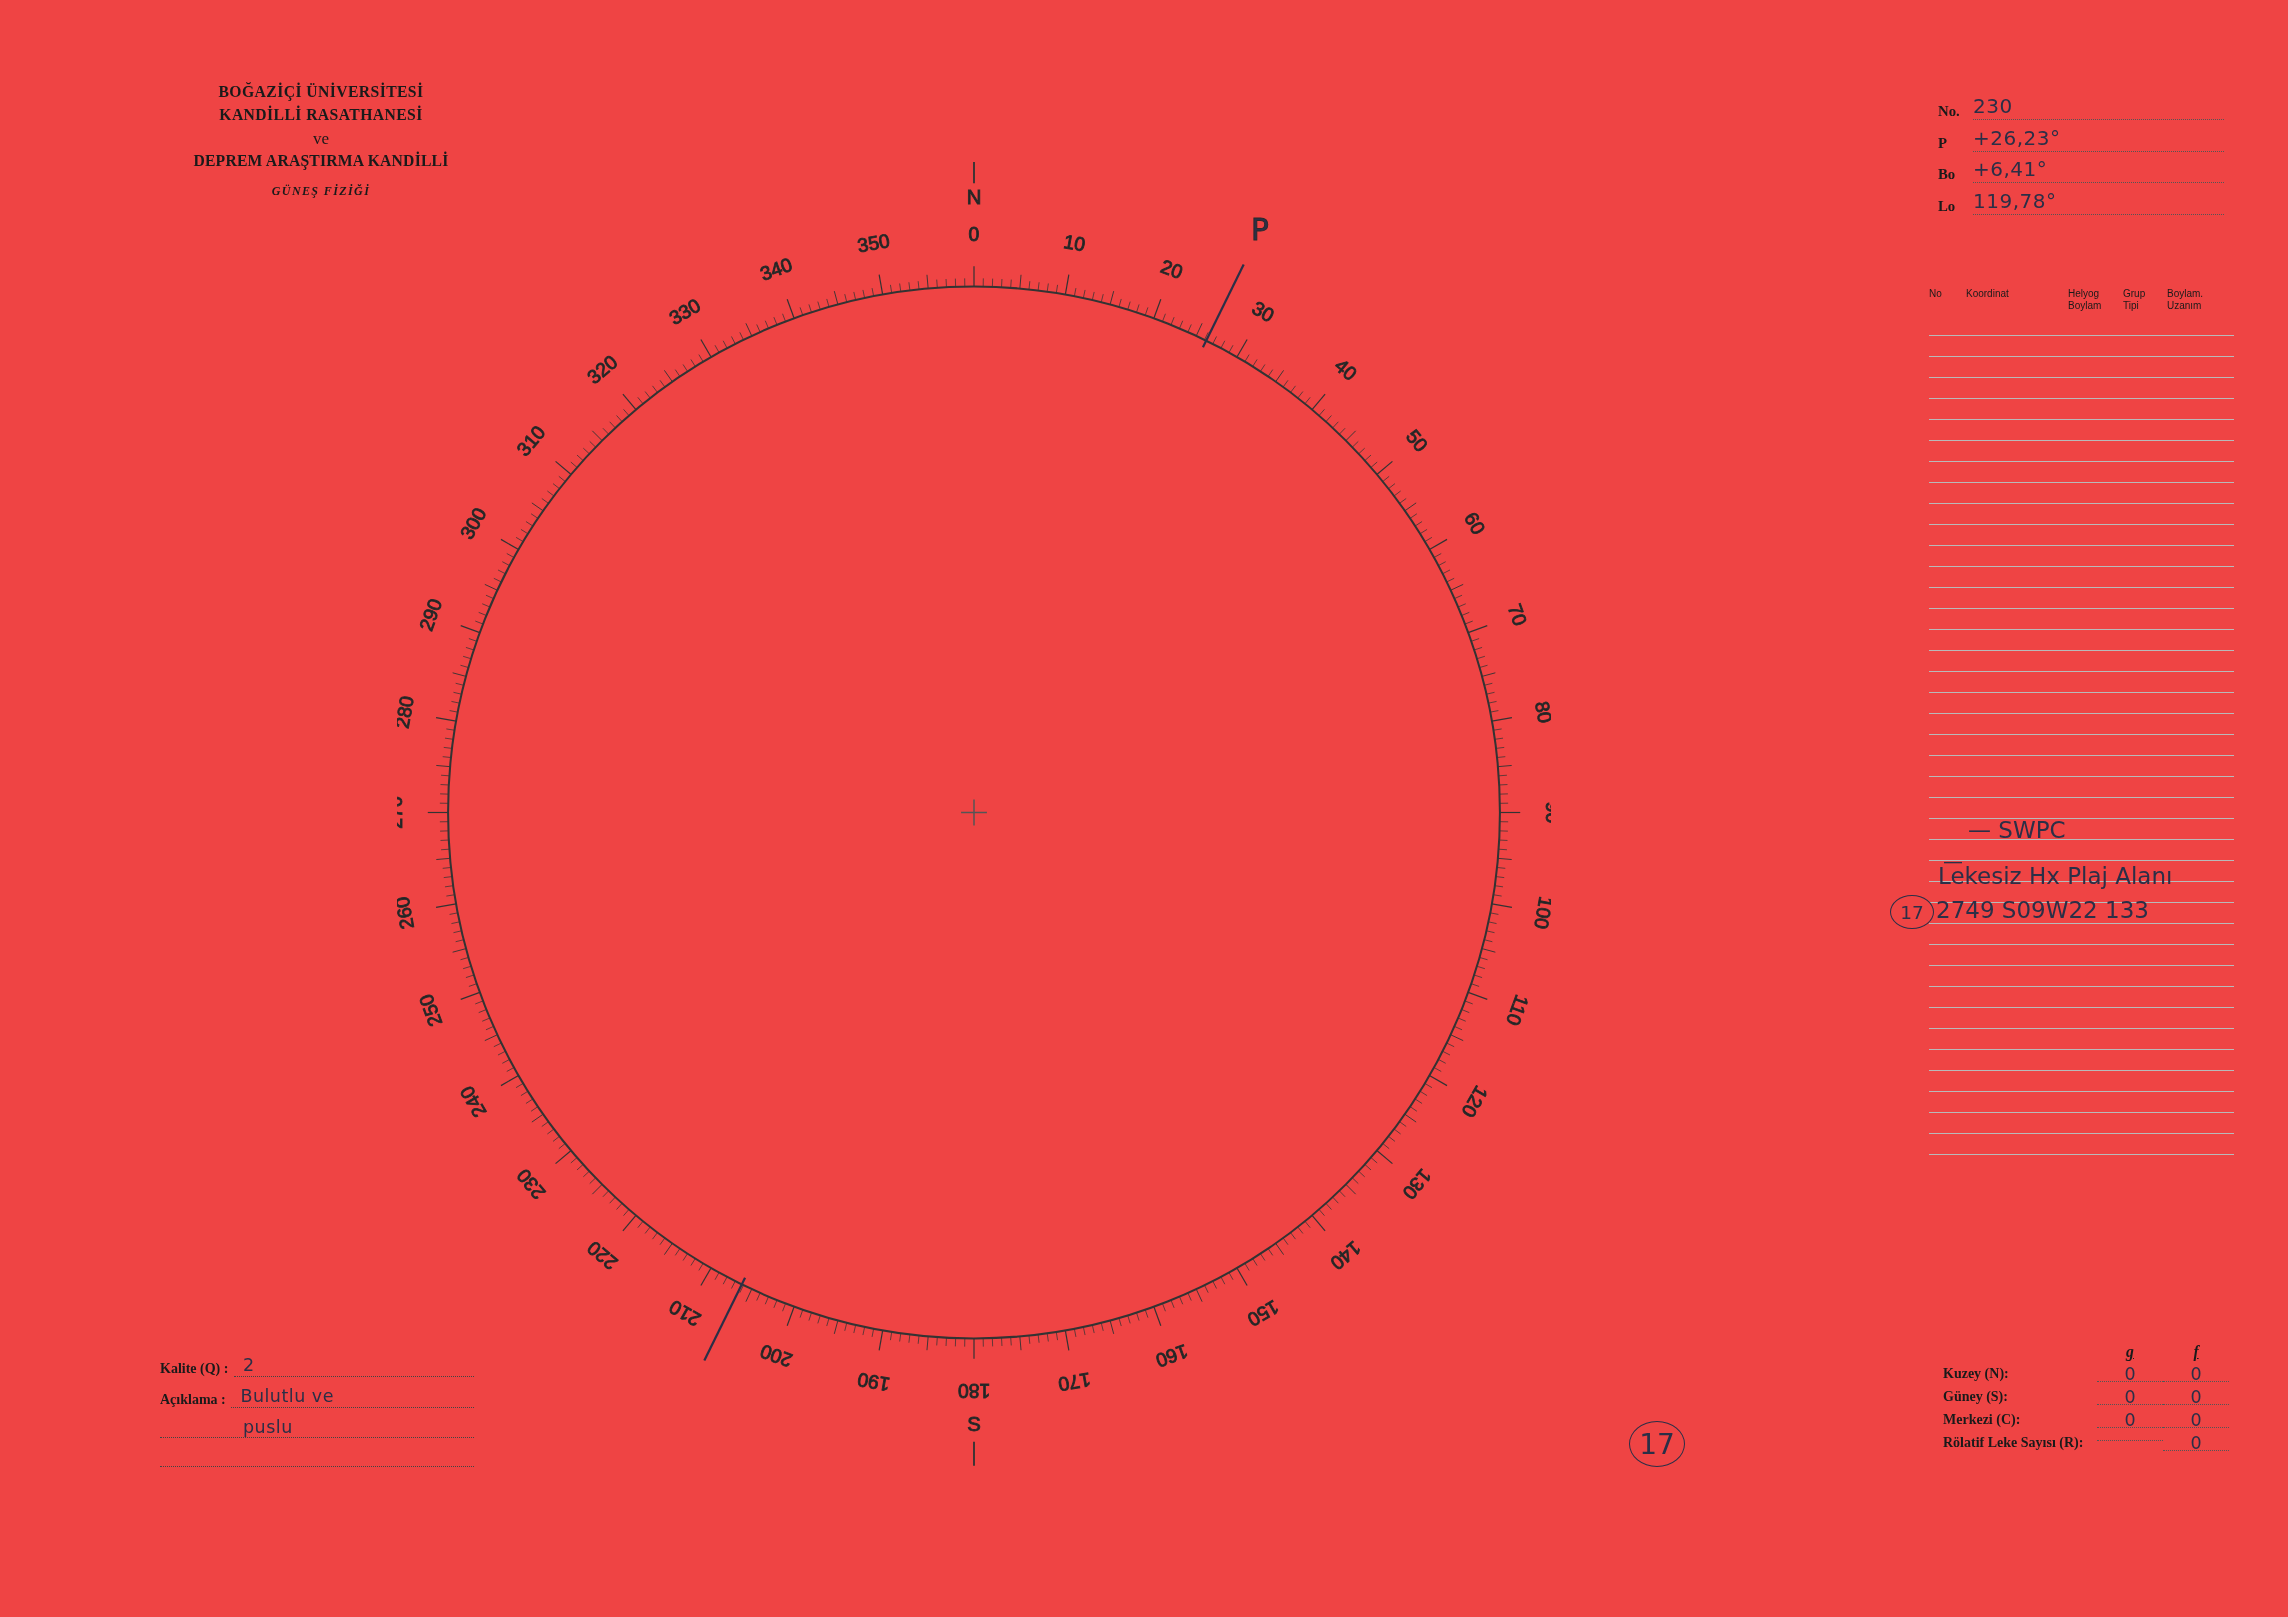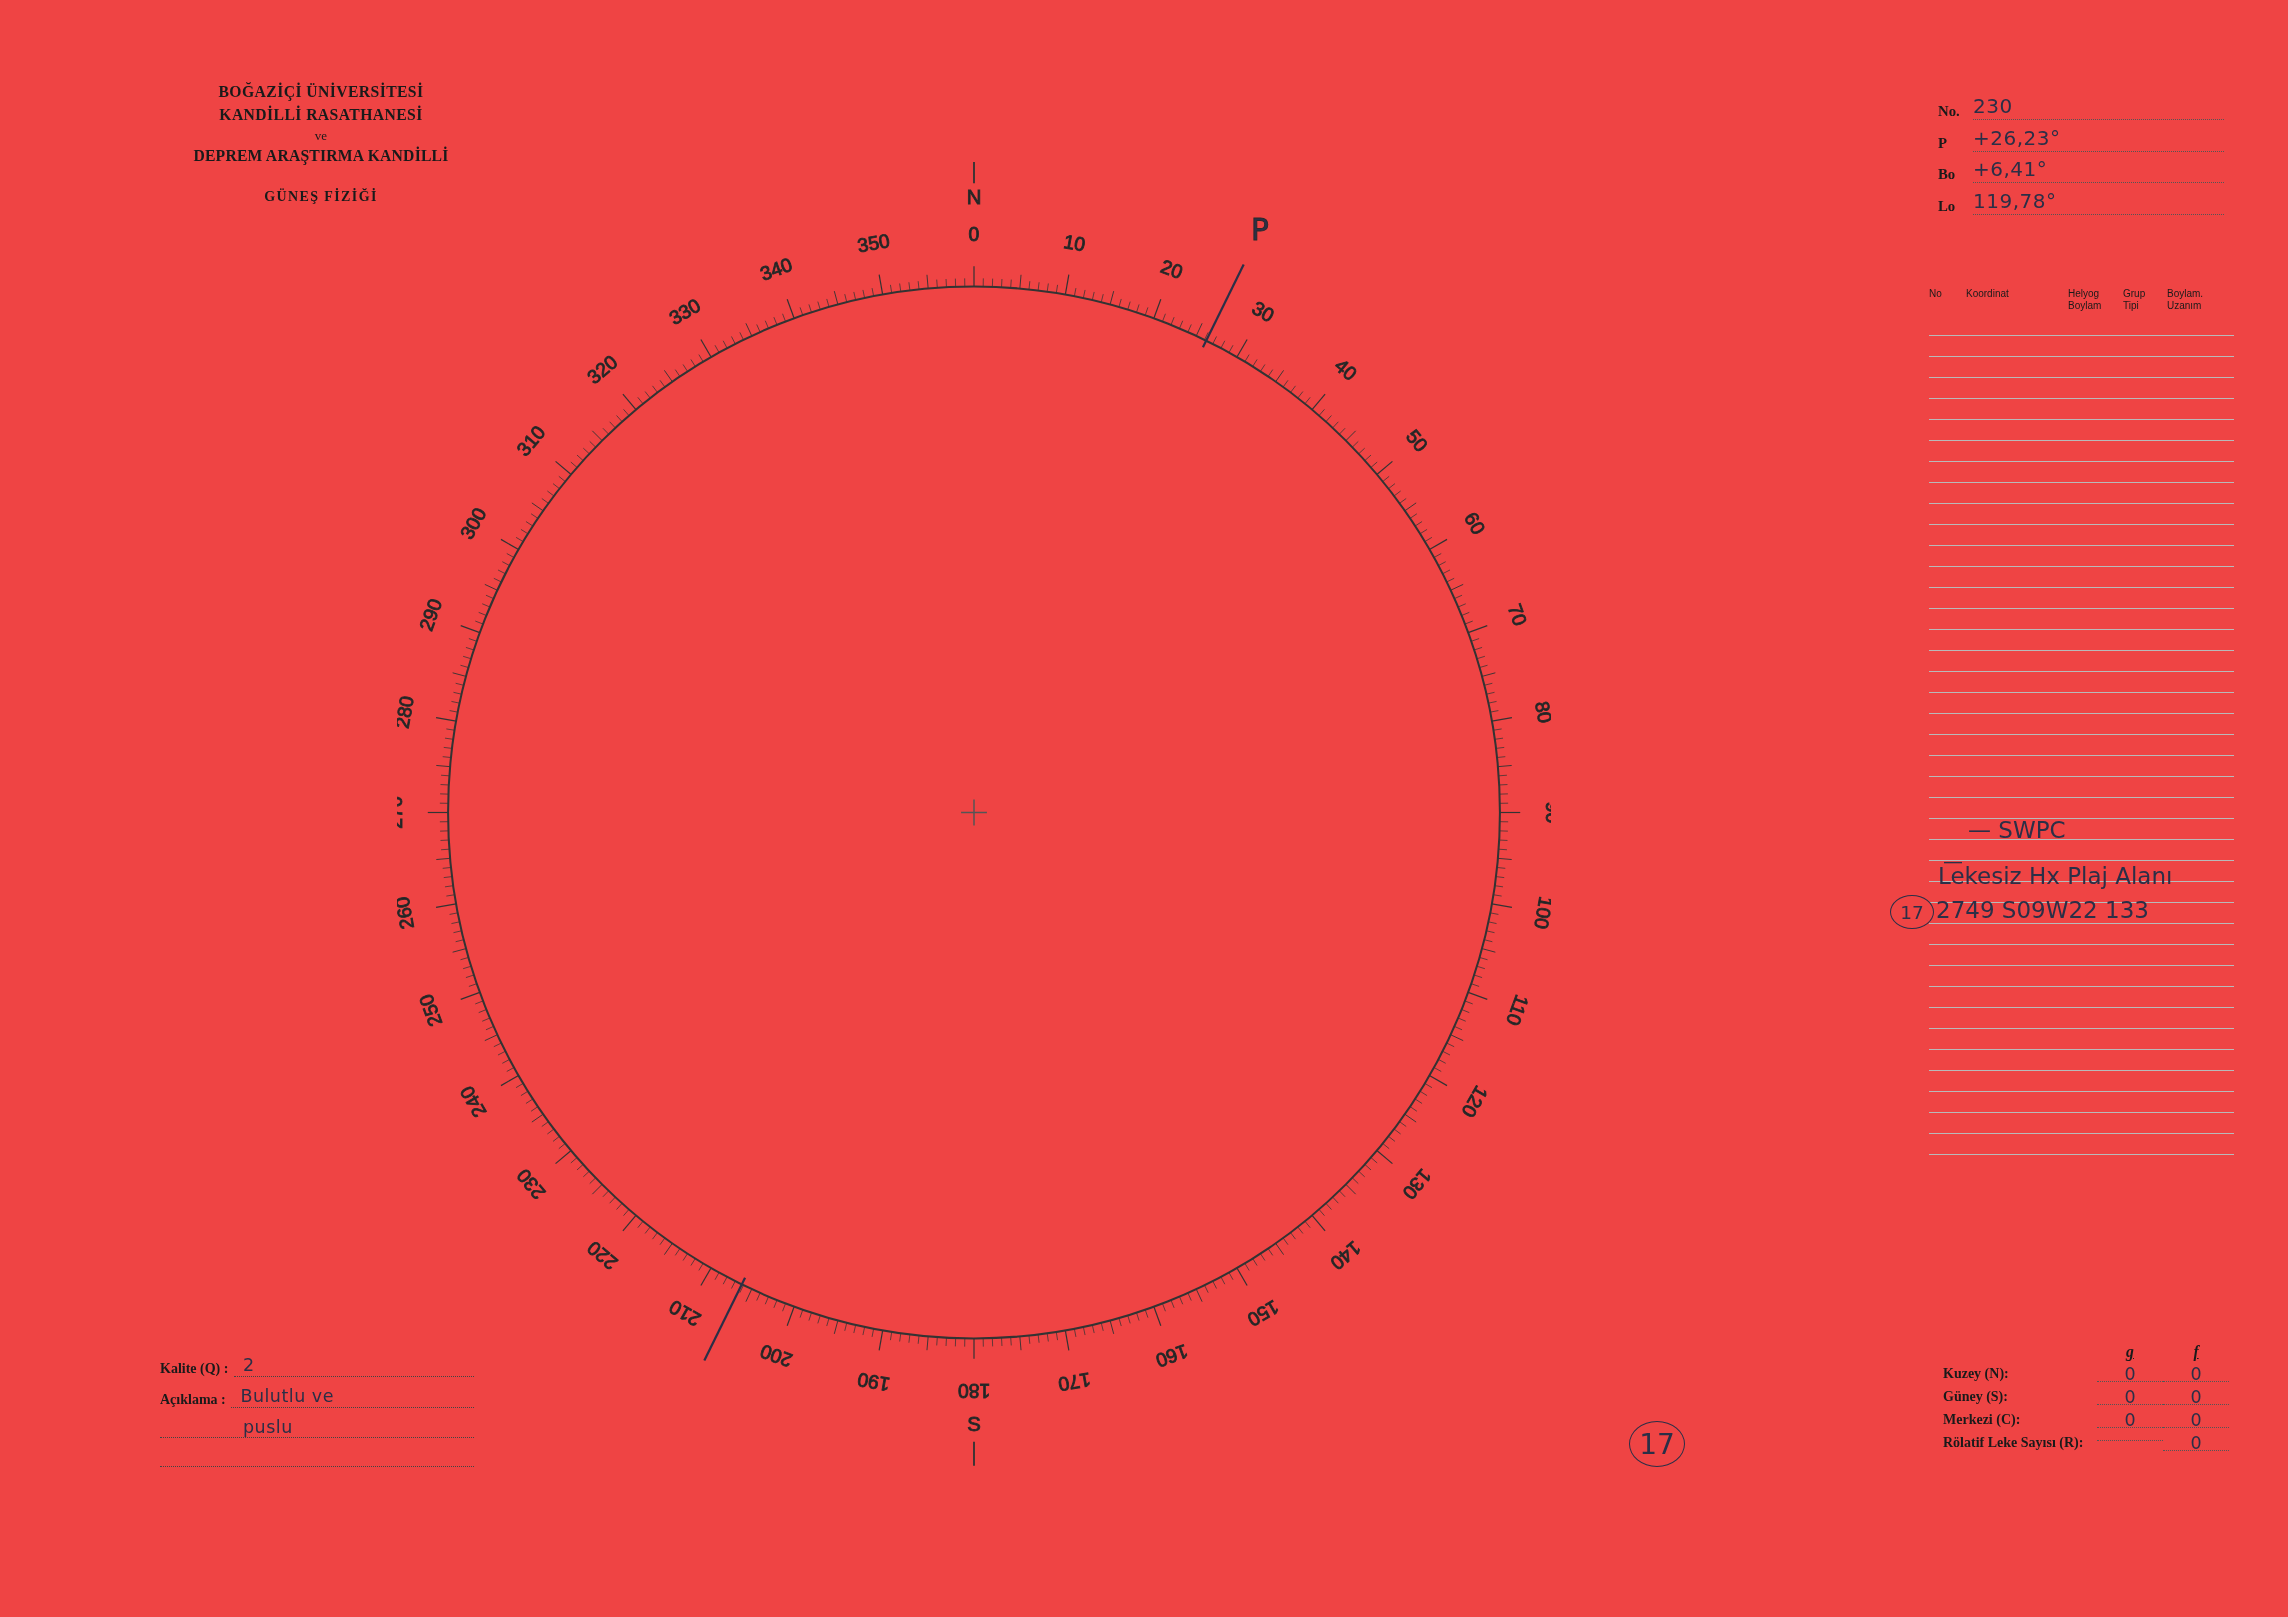--- a/index.html
+++ b/index.html
@@ -37,34 +37,35 @@
     text-align: center;
   }
   .header-block .inst {
     font-weight: bold;
     font-size: 15.7px;
     letter-spacing: 0.4px;
     line-height: 1.45;
   }
   .header-block .ve {
     font-weight: normal;
-    font-size: 13px;
+    font-size: 17px;
     line-height: 1.4;
   }
   .header-block .dept {
     font-weight: bold;
     font-size: 15.7px;
     letter-spacing: 0.2px;
     margin-top: 1.8px;
   }
   .header-block .title {
     font-weight: bold;
-    font-size: 14px;
+    font-size: 12px;
     letter-spacing: 1.4px;
-    margin-top: 24px;
+    margin-top: 14px;
+    font-style: italic;
   }
 
   .fields {
     position: absolute;
     left: 155px;
     top: 268px;
     width: 314px;
   }
   .field-row {
     display: flex;

